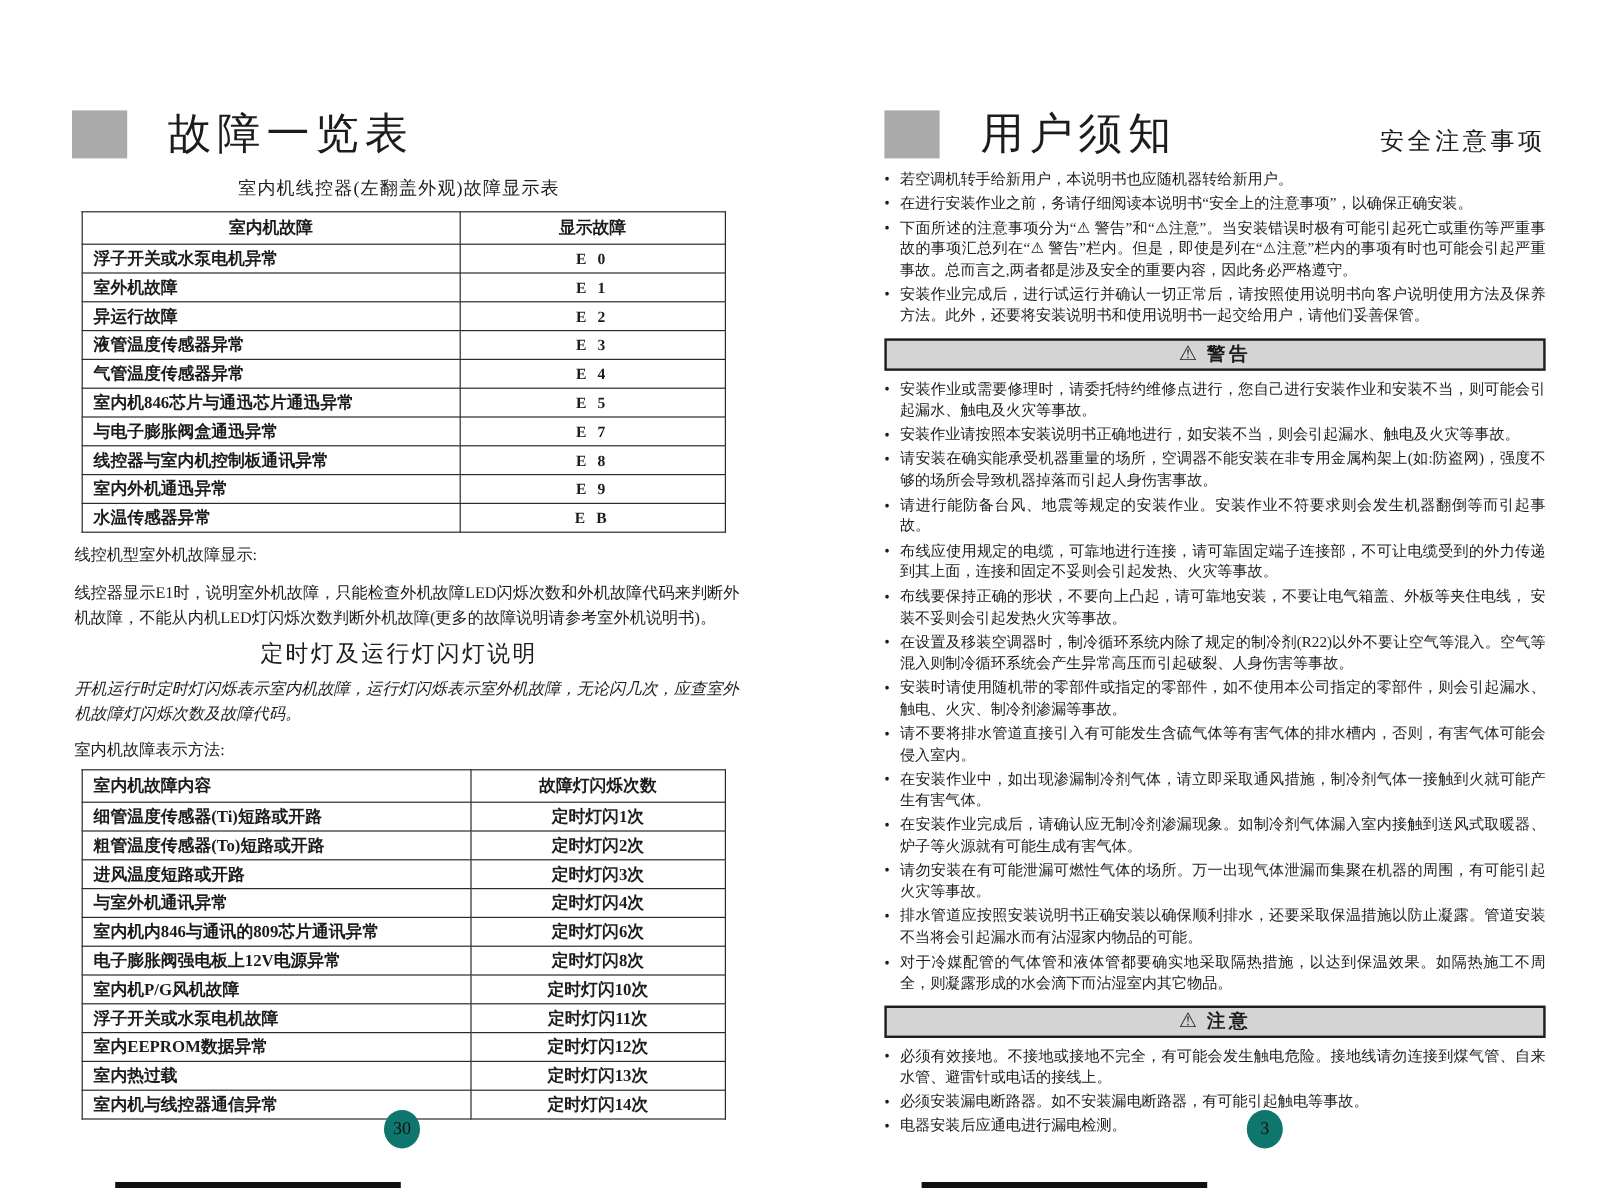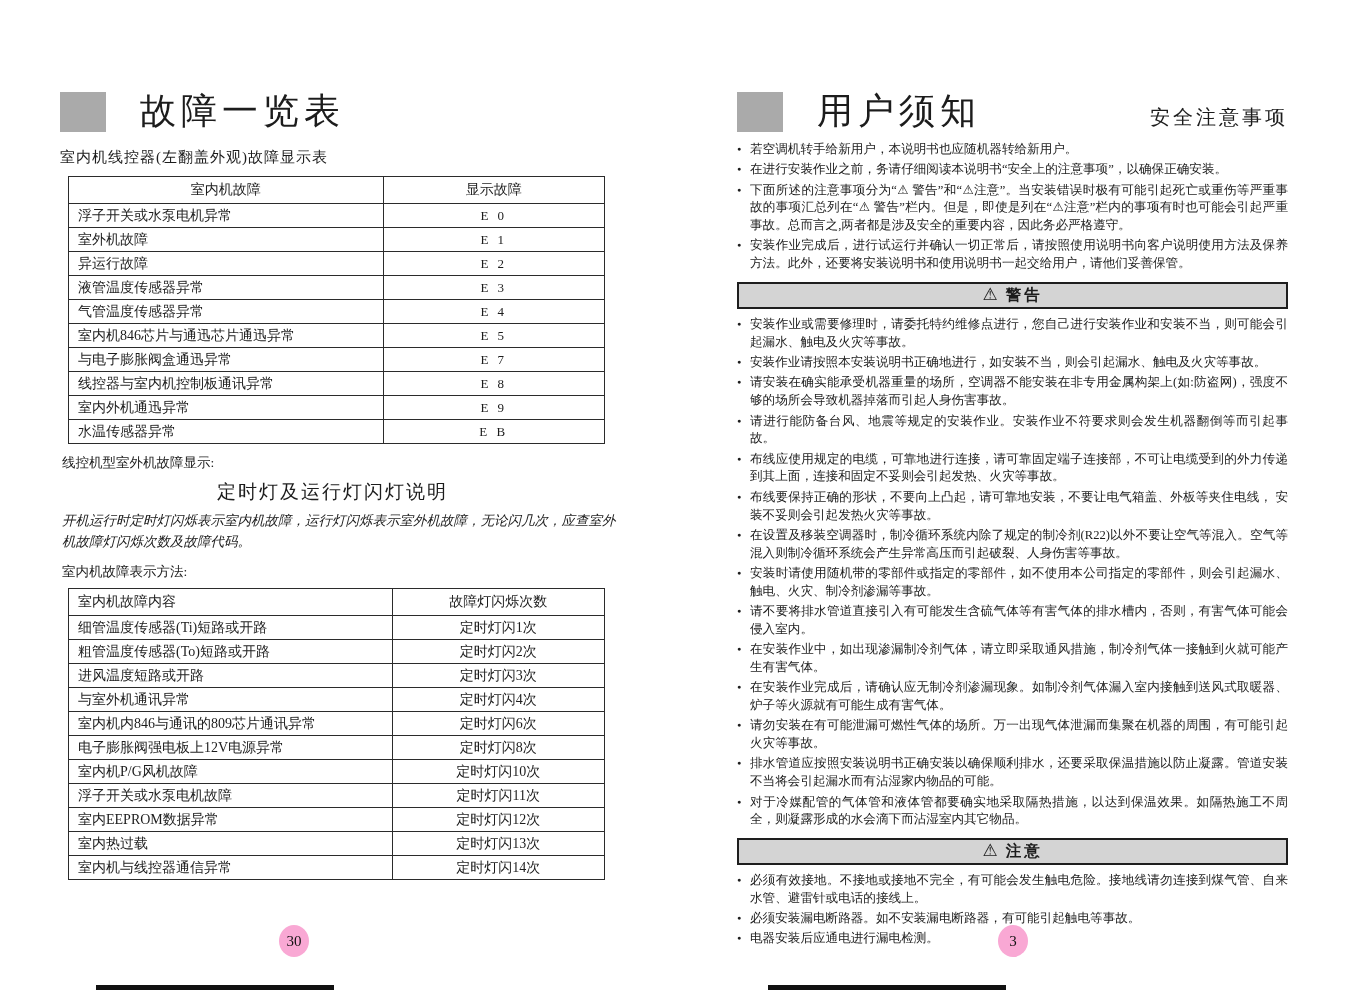--- a/index.html
+++ b/index.html
@@ -11,44 +11,44 @@
   .page-left{left:60px;width:622px;}
   .page-right{left:737px;width:551px;}
 
   
   .hdr{display:flex;align-items:flex-start;}
   .hdr-block{width:46px;height:40px;background:#aaaaaa;flex:none;margin-top:4px;}
   .hdr-title{font-size:36px;letter-spacing:5px;margin:0 0 0 34px;font-weight:400;line-height:46px;white-space:nowrap;}
   .hdr-sub{margin-left:auto;font-size:20px;letter-spacing:3px;align-self:flex-end;padding-bottom:3px;white-space:nowrap;}
 
   
-  .tbl-caption{text-align:left;width:545px;font-size:15px;margin:14px 0 9px;letter-spacing:1px;}
+  .tbl-caption{text-align:center;width:545px;font-size:15px;margin:14px 0 9px;letter-spacing:1px;}
   table.tbl{border-collapse:collapse;width:537px;margin-left:8px;table-layout:fixed;}
-  .tbl th,.tbl td{border:1px solid #2b2b2b;font-size:14px;font-weight:400;height:23px;padding:0;overflow:hidden;white-space:nowrap;}
+  .tbl th,.tbl td{border:1px solid #2b2b2b;font-size:14px;font-weight:700;height:23px;padding:0;overflow:hidden;white-space:nowrap;}
   .tbl th{height:26px;}
   .tbl .c1{width:58.5%;text-align:left;padding-left:9px;}
   .tbl thead th.center{text-align:center;padding-left:0;}
   .tbl .c2{text-align:center;}
   .tbl td.code{letter-spacing:3px;font-size:13px;}
   .note{font-size:13.5px;line-height:21px;margin:11px 0 0 2px;width:560px;}
   .note-label{font-size:13.5px;margin:10px 0 0 2px;}
   .sec-head{font-size:19px;text-align:center;width:545px;margin:7px 0 0;letter-spacing:2px;font-weight:400;}
   .sec-text{font-size:13.5px;line-height:21px;margin:5px 0 0 2px;width:560px;font-style:italic;}
   .method{margin:11px 0 7px 2px;font-size:13.5px;}
 
   
   .bullets{list-style:none;margin:7px 0 0;padding:0;font-size:12.6px;line-height:17.8px;}
   .bullets li{position:relative;padding-left:13px;margin:2.5px 0;text-align:justify;}
   .bullets li::before{content:"\25CF";position:absolute;left:0;top:0;font-size:7px;}
   .banner{height:23px;border:2px solid #1e1e1e;background:#d4d4d4;display:flex;align-items:center;justify-content:center;gap:8px;margin:9px 0 4px;}
   .banner .tri{font-size:17px;line-height:1;transform:translateY(-1px);}
   .banner .banner-label{font-size:15.5px;font-weight:700;letter-spacing:3px;font-family:"Liberation Sans","DejaVu Sans",sans-serif;}
 
   
-  .page-circle{position:absolute;width:30px;height:32px;border-radius:50%;background:#f9a8d4;display:flex;align-items:center;justify-content:center;font-size:15px;color:#111;}
+  .page-circle{position:absolute;width:30px;height:32px;border-radius:50%;background:#0f766e;display:flex;align-items:center;justify-content:center;font-size:15px;color:#111;margin-left:41px;}
   .circle-left{left:279px;top:925px;}
   .circle-right{left:998px;top:925px;}
   .scan-bar{position:absolute;top:985px;height:5px;width:238px;background:#111111;}
   .bar-left{left:96px;}
   .bar-right{left:768px;}
 </style>
 </head>
 <body>
 
 <div class="sheet">
@@ -116,20 +116,21 @@
           </tr>
 
           <tr>
             <td class="c1">水温传感器异常</td>
             <td class="c2 code">E B</td>
           </tr>
         </tbody>
     </table>
 
     <div class="note-label">线控机型室外机故障显示:</div>
+    <div class="note">线控器显示E1时，说明室外机故障，只能检查外机故障LED闪烁次数和外机故障代码来判断外机故障，不能从内机LED灯闪烁次数判断外机故障(更多的故障说明请参考室外机说明书)。</div>
 
     <h2 class="sec-head">定时灯及运行灯闪灯说明</h2>
     <div class="sec-text">开机运行时定时灯闪烁表示室内机故障，运行灯闪烁表示室外机故障，无论闪几次，应查室外机故障灯闪烁次数及故障代码。</div>
 
     <div class="method">室内机故障表示方法:</div>
 
     <table class="tbl">
       <thead>
         <tr>
           <th class="c1">室内机故障内容</th>

